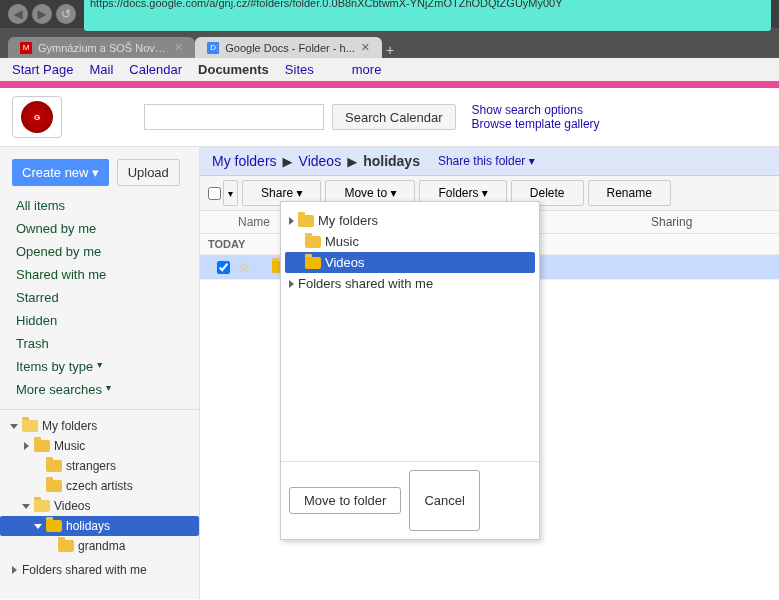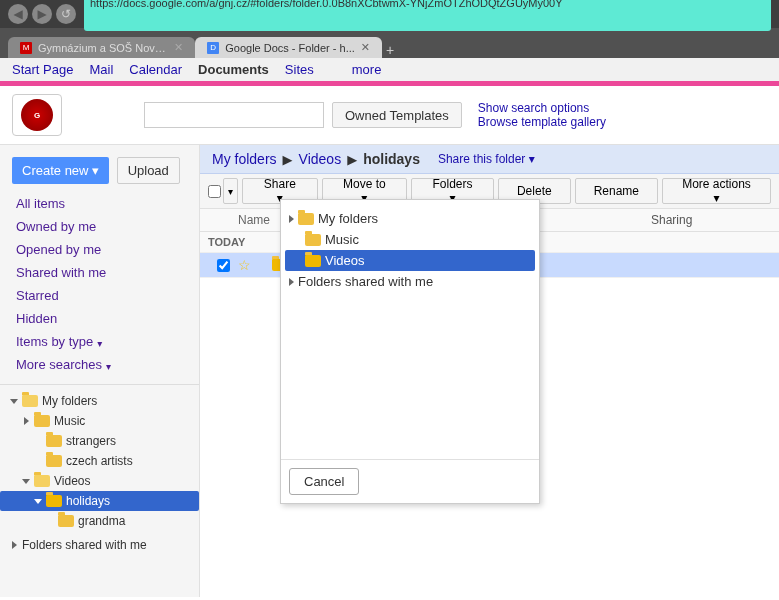--- a/index.html
+++ b/index.html
@@ -14,21 +14,21 @@
     .browser-tab .tab-favicon.docs { background: #4285f4; }
     .new-tab-btn { background: none; border: none; color: #ccc; font-size: 14px; cursor: pointer; padding: 0 4px; }
     .browser-controls { display: flex; align-items: center; gap: 4px; }
     .browser-btn { width: 20px; height: 20px; border-radius: 50%; border: none; cursor: pointer; font-size: 12px; display: flex; align-items: center; justify-content: center; }
     .browser-btn.back { background: #888; color: #555; }
     .browser-btn.forward { background: #888; color: #555; }
     .browser-btn.refresh { background: #888; color: #ccc; }
     .address-bar { flex: 1; height: 34px; background: #5eead4; border-radius: 3px; padding: 0 6px; font-size: 11px; color: #333; display: flex; align-items: flex-start; overflow: hidden; }
 
     
-    .nav-bar { background: #f1f1f1; border-bottom: 5px solid #ec4899; padding: 4px 12px; display: flex; align-items: center; gap: 16px; font-size: 13px; }
+    .nav-bar { background: #f1f1f1; border-bottom: 7px solid #ec4899; padding: 4px 12px; display: flex; align-items: center; gap: 16px; font-size: 13px; }
     .nav-link { color: #1a0dab; text-decoration: none; cursor: pointer; }
     .nav-link.active { color: #333; font-weight: bold; text-decoration: none; }
     .nav-more { color: #1a0dab; cursor: pointer; margin-left: 22px; }
 
     
     .header { display: flex; align-items: center; padding: 8px 12px; gap: 12px; border-bottom: 1px solid #e0e0e0; }
     .logo-area { width: 120px; display: flex; align-items: center; }
     .logo-box { border: 1px solid #ccc; border-radius: 4px; padding: 4px 8px; text-align: center; }
     .logo-box .logo-title { font-size: 10px; font-weight: bold; color: #c00; }
     .logo-box .logo-subtitle { font-size: 9px; color: #666; }
@@ -39,21 +39,21 @@
     .search-link { color: #1a0dab; font-size: 12px; cursor: pointer; text-decoration: none; }
 
     
     .main-layout { display: flex; height: calc(600px - 28px - 30px - 36px - 54px); }
 
     
     .sidebar { width: 200px; background: #f5f5f5; border-right: 1px solid #e0e0e0; padding: 8px 0; overflow-y: auto; flex-shrink: 0; }
     .sidebar-btn-area { padding: 4px 12px 8px; display: flex; gap: 8px; }
     .sidebar-create-btn { background: #4d90fe; color: #fff; border: none; border-radius: 2px; padding: 5px 10px; font-size: 13px; cursor: pointer; display: flex; align-items: center; gap: 4px; }
     .sidebar-upload-btn { background: #f5f5f5; color: #333; border: 1px solid #ccc; border-radius: 2px; padding: 5px 10px; font-size: 13px; cursor: pointer; }
-    .sidebar-item { padding: 4px 16px; cursor: pointer; color: #4c1d95; font-size: 13px; display: flex; align-items: flex-end; gap: 4px; }
+    .sidebar-item { padding: 4px 16px; cursor: pointer; color: #14532d; font-size: 13px; display: flex; align-items: flex-start; gap: 4px; }
     .sidebar-tree-item { padding: 3px 0; display: flex; align-items: center; font-size: 12px; cursor: pointer; color: #333; }
     .sidebar-tree-item.selected { background: #3366cc; color: #fff; border-radius: 2px; }
     .tree-indent-1 { padding-left: 8px; }
     .tree-indent-2 { padding-left: 20px; }
     .tree-indent-3 { padding-left: 32px; }
     .tree-indent-4 { padding-left: 44px; text-align: center; }
     .tree-toggle { width: 14px; color: #666; font-size: 10px; display: inline-flex; align-items: center; justify-content: center; }
     .folder-icon { width: 16px; height: 12px; background: #f0c040; border-radius: 1px 2px 2px 2px; margin-right: 4px; position: relative; display: inline-block; flex-shrink: 0; }
     .folder-icon::before { content: ''; position: absolute; top: -3px; left: 0; width: 7px; height: 3px; background: #f0c040; border-radius: 1px 1px 0 0; }
     .folder-icon.open { background: #f5d060; }
@@ -83,21 +83,21 @@
     .file-row.selected { background: #c8dafe; }
 
     
     .move-to-overlay { position: absolute; top: 54px; left: 80px; z-index: 100; background: #fff; border: 1px solid #ccc; box-shadow: 2px 2px 6px rgba(0,0,0,0.2); width: 260px; }
     .move-overlay-tree { padding: 8px 4px; min-height: 260px; border-bottom: 1px solid #e0e0e0; }
     .move-tree-item { padding: 3px 4px; display: flex; align-items: center; font-size: 13px; cursor: pointer; color: #333; }
     .move-tree-item.selected { background: #3366cc; color: #fff; border-radius: 2px; }
     .move-tree-item.selected .folder-icon { background: #f0c040; }
     .move-overlay-footer { padding: 8px; display: flex; gap: 8px; align-items: center; }
     .move-folder-btn { padding: 5px 14px; background: #fff; border: 1px solid #aaa; border-radius: 3px; font-size: 13px; cursor: pointer; color: #333; }
-    .cancel-btn { padding: 5px 14px; background: #fff; border: 1px solid #aaa; border-radius: 3px; font-size: 13px; cursor: pointer; color: #333; }
+    .cancel-btn { padding: 22px 14px; background: #fff; border: 1px solid #aaa; border-radius: 3px; font-size: 13px; cursor: pointer; color: #333; }
 
     .checkbox-cell { width: 20px; display: flex; align-items: center; justify-content: center; }
     .name-cell { flex: 1; display: flex; align-items: center; gap: 6px; }
     .sharing-col { width: 120px; font-size: 12px; color: #666; background: #fffde0; }
 
     .col-check { width: 30px; }
     .col-name { flex: 1; }
     .col-sharing { width: 120px; font-size: 12px; color: #555; }
 
     .items-by-type-arrow { font-size: 10px; }
@@ -145,21 +145,21 @@
     <div class="logo-box">
       <div style="display:flex;align-items:center;gap:4px;">
         <div style="width:32px;height:32px;background:radial-gradient(circle,#c00,#800);border-radius:50%;display:flex;align-items:center;justify-content:center;">
           <span style="color:#fff;font-size:8px;font-weight:bold;">G</span>
         </div>
       </div>
     </div>
   </div>
   <div class="search-area">
     <input class="search-input" type="text" style="">
-    <button class="search-btn">Owned Templates</button>
+    <button class="search-btn">Search Calendar</button>
     <div class="search-links">
       <a class="search-link">Show search options</a>
       <a class="search-link">Browse template gallery</a>
     </div>
   </div>
 </div>
 
 <div class="main-layout">
 
   <div class="sidebar">
@@ -178,20 +178,23 @@
       <span>Opened by me</span>
     </div>
     <div class="sidebar-item">
       <span>Shared with me</span>
     </div>
     <div class="sidebar-item">
       <span>Starred</span>
     </div>
     <div class="sidebar-item">
       <span>Hidden</span>
+    </div>
+    <div class="sidebar-item">
+      <span>Trash</span>
     </div>
     <div class="sidebar-item">
       <span>Items by type</span>
       <span class="items-by-type-arrow">▾</span>
     </div>
     <div class="sidebar-item">
       <span>More searches</span>
       <span class="more-searches-arrow">▾</span>
     </div>
 
@@ -270,21 +273,20 @@
     <div class="toolbar">
       <div class="check-area">
         <input type="checkbox" style="">
         <button class="toolbar-btn" style="padding:0 4px;font-size:10px;">▾</button>
       </div>
       <button class="toolbar-btn">Share ▾</button>
       <button class="toolbar-btn">Move to ▾</button>
       <button class="toolbar-btn">Folders ▾</button>
       <button class="toolbar-btn">Delete</button>
       <button class="toolbar-btn">Rename</button>
-      <button class="toolbar-btn">More actions ▾</button>
     </div>
 
     <div class="file-list-header">
       <div class="col-check"></div>
       <div class="col-name">Name</div>
       <div class="col-sharing">Sharing</div>
     </div>
 
     <div class="file-list">
       <div class="file-list-date">TODAY</div>
@@ -320,17 +322,18 @@
           <span class="folder-icon" style="background:#f0b800;"></span>
           <span>Videos</span>
         </div>
 
         <div class="move-tree-item" style="padding-left:4px;">
           <span style="display:inline-block;width:0;height:0;border-top:4px solid transparent;border-bottom:4px solid transparent;border-left:5px solid #666;margin-right:4px;"></span>
           <span>Folders shared with me</span>
         </div>
       </div>
       <div class="move-overlay-footer">
+        <button class="move-folder-btn">Move to folder</button>
         <button class="cancel-btn">Cancel</button>
       </div>
     </div>
   </div>
 </div>
 
 </body></html>

